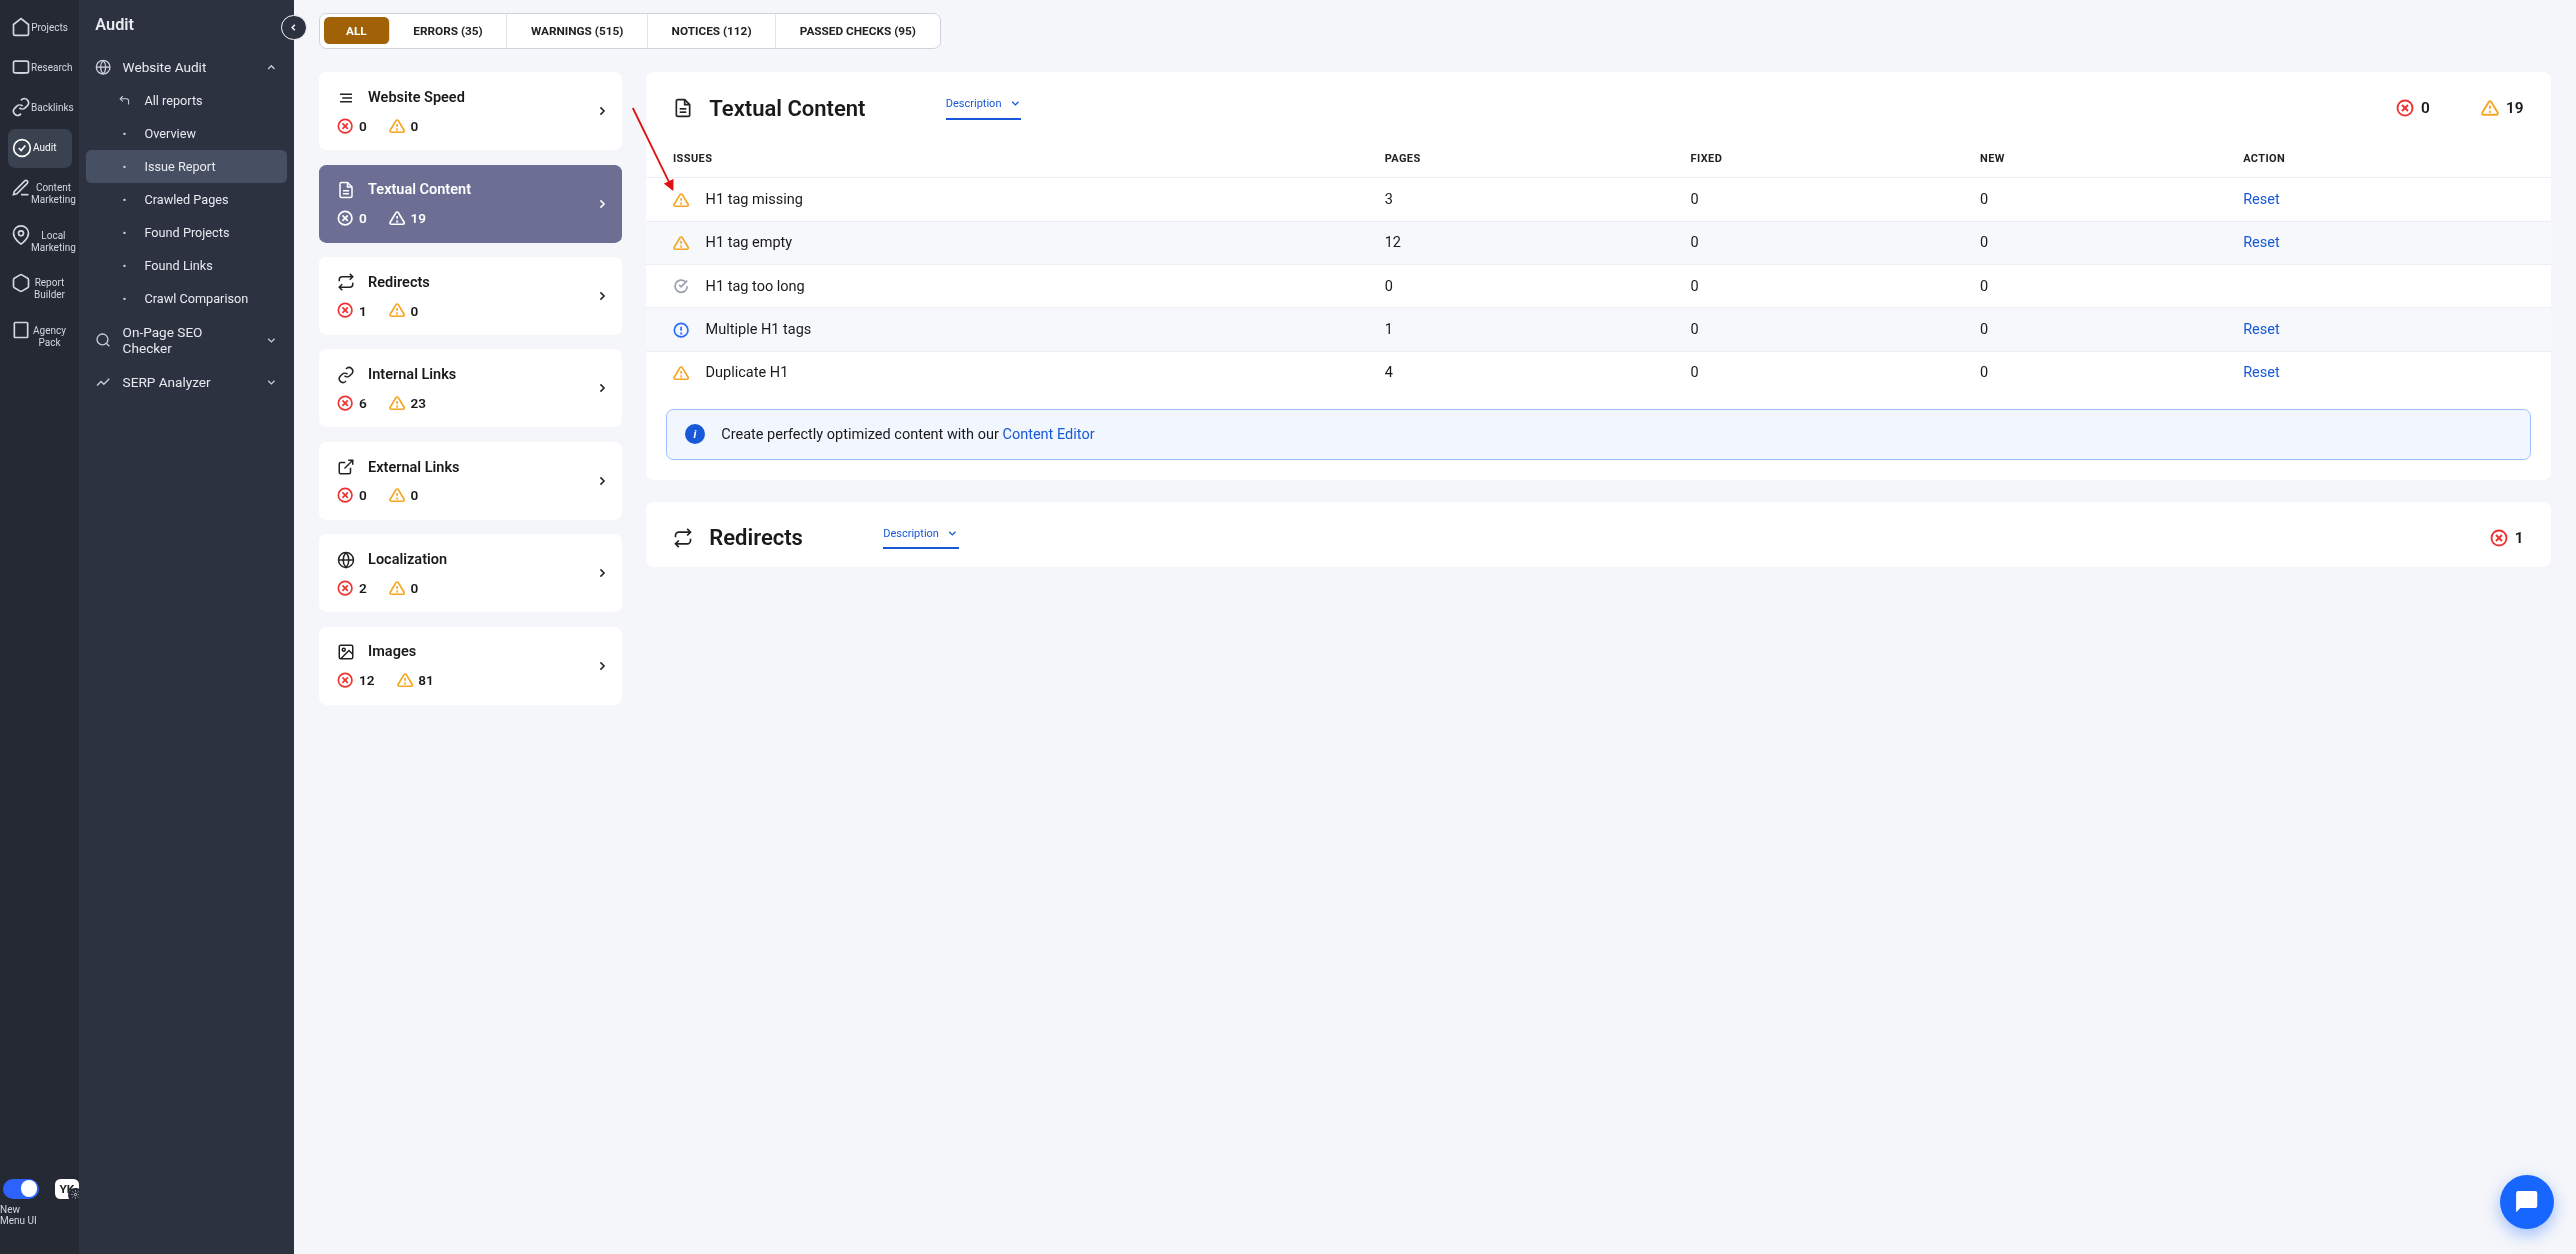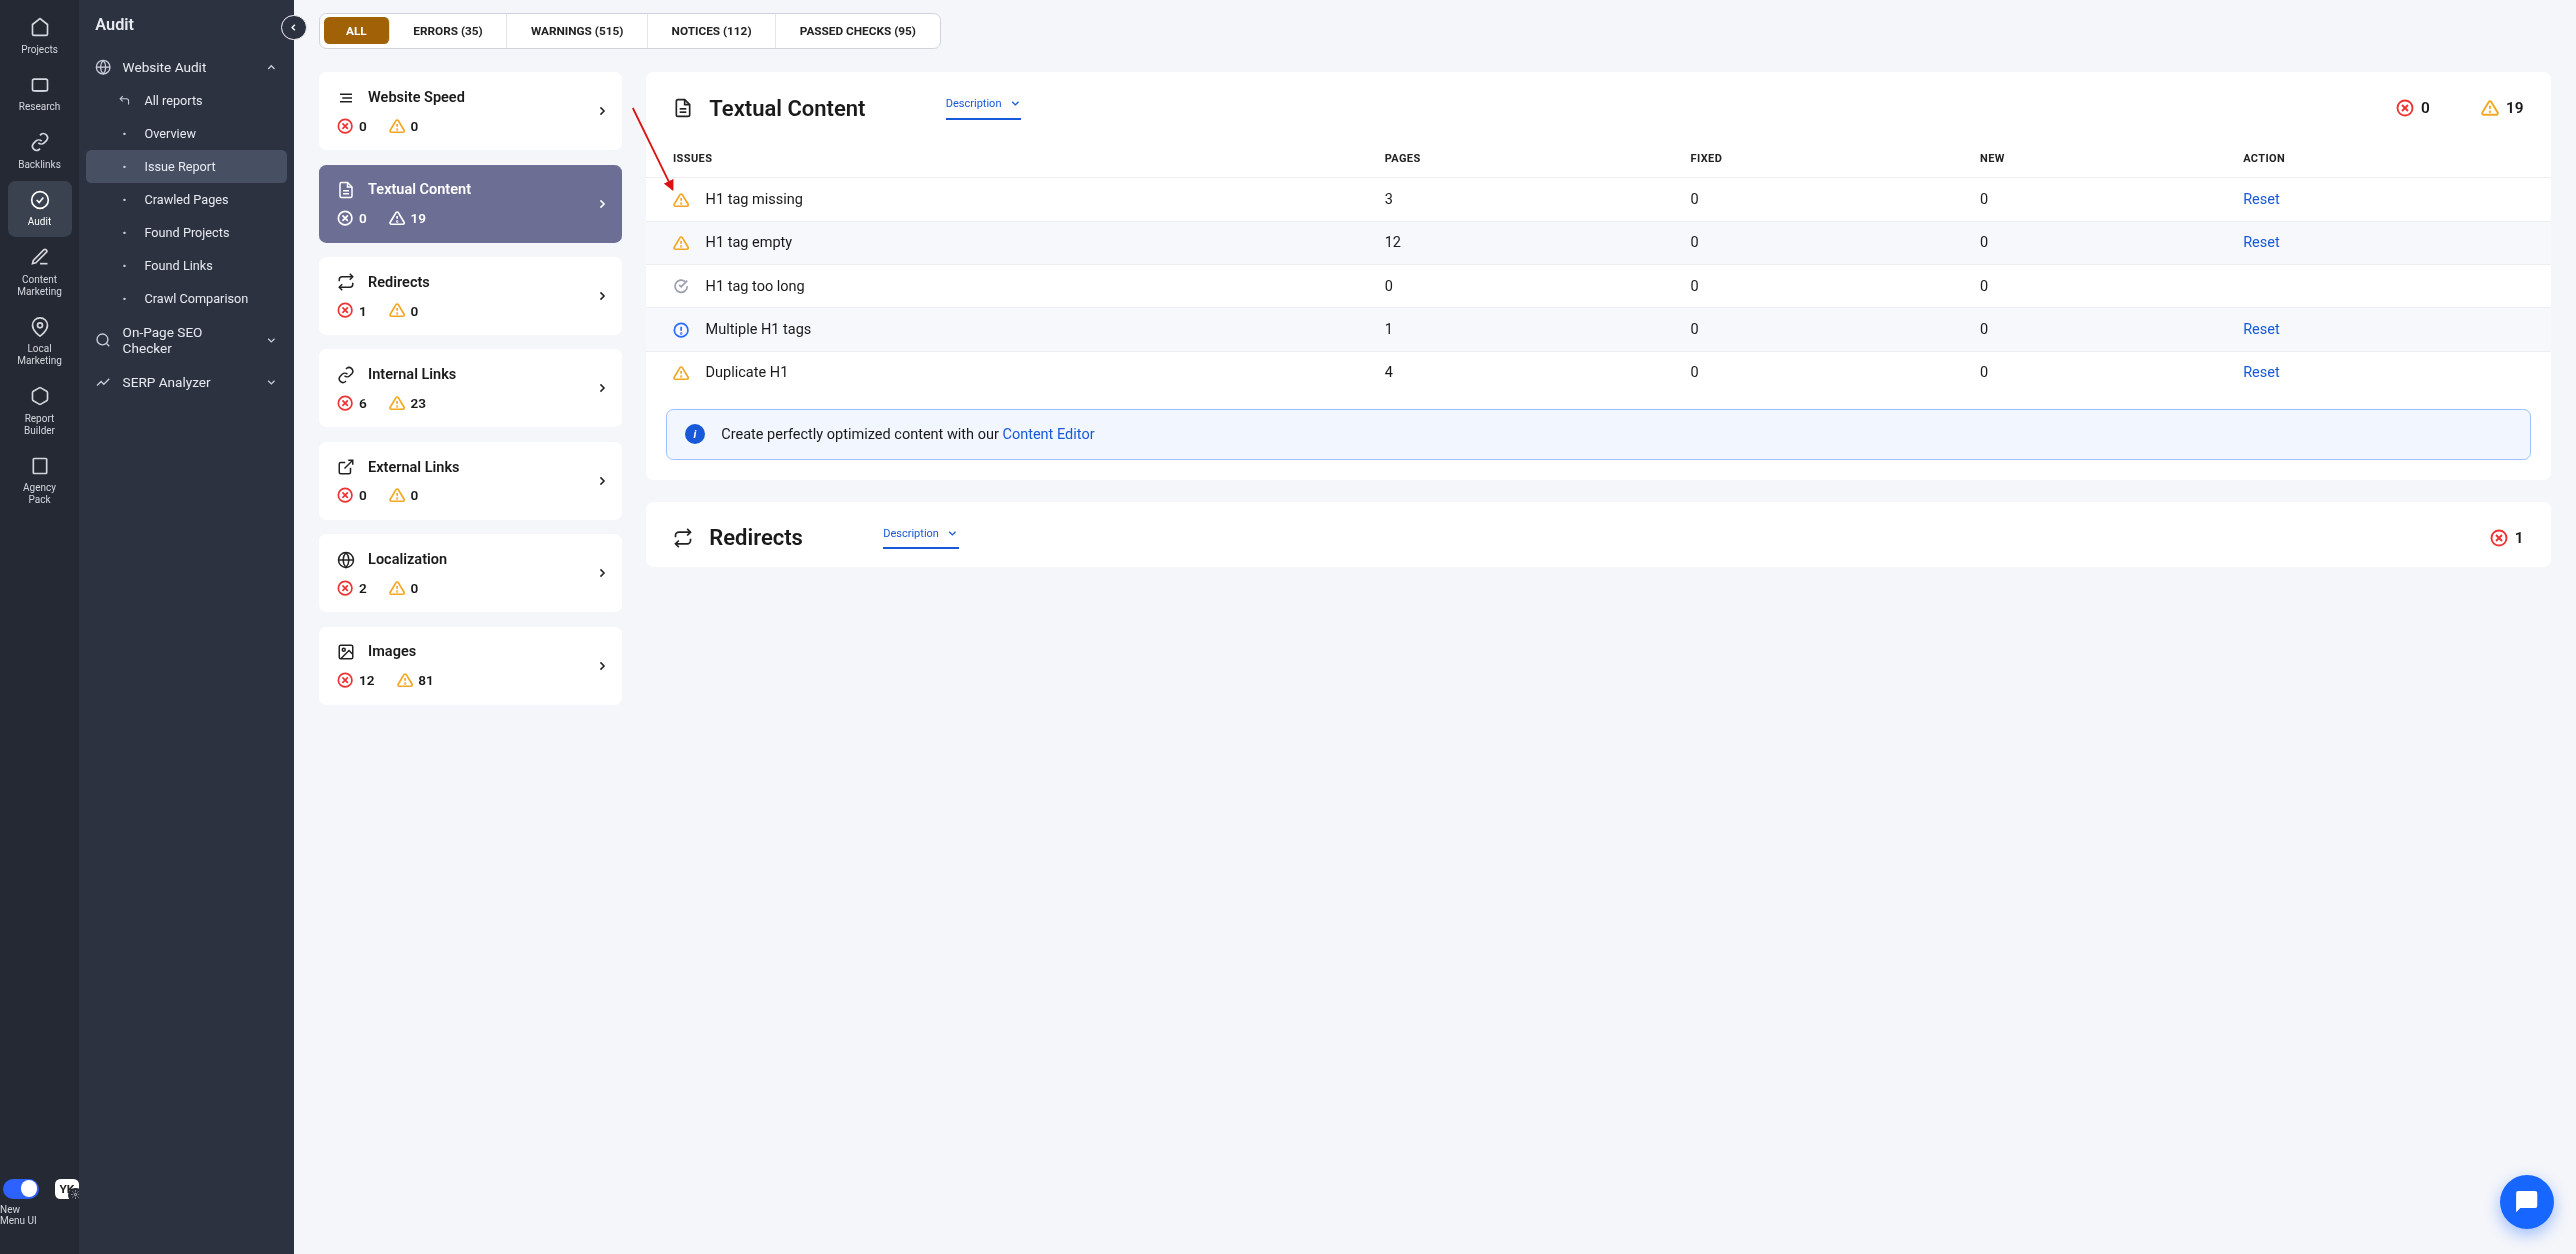--- a/index.html
+++ b/index.html
@@ -20,22 +20,22 @@
   display: flex;
   flex-direction: column;
   align-items: center;
   padding-top: 9px;
   flex-shrink: 0;
   position: relative;
 }
 .rail-item {
   width: 64px;
   display: flex;
-  flex-direction: column;
-  align-items: center;
+  flex-direction: row;
+  align-items: flex-start;
   padding: 7.3px 3.6px 9px;
   margin-bottom: 1.8px;
   border-radius: 7.3px;
   cursor: pointer;
   color: #d4d7de;
 }
 .rail-item.active { background: #3a414f; color: #fff; }
 .rail-item .lbl { font-size: 10px; text-align: center; margin-top: 5.4px; line-height: 1.2; }
 .rail-icon { width: 22px; height: 22px; display: flex; align-items: center; justify-content: center; }
 .rail-bottom {

